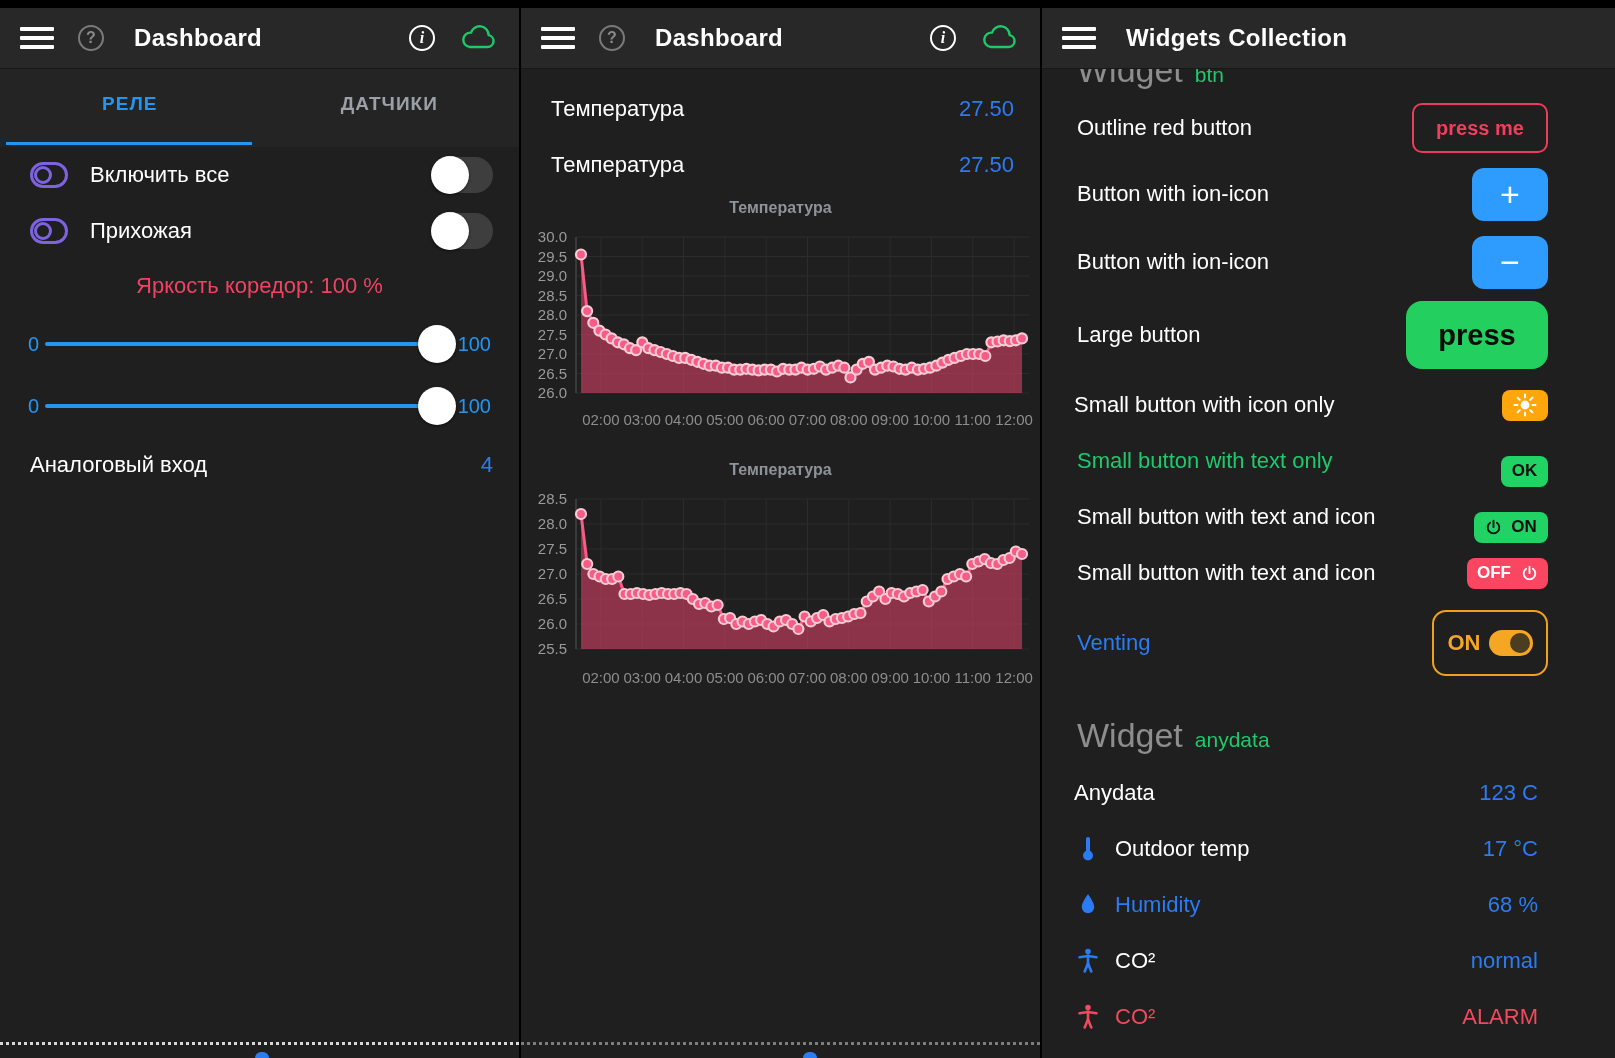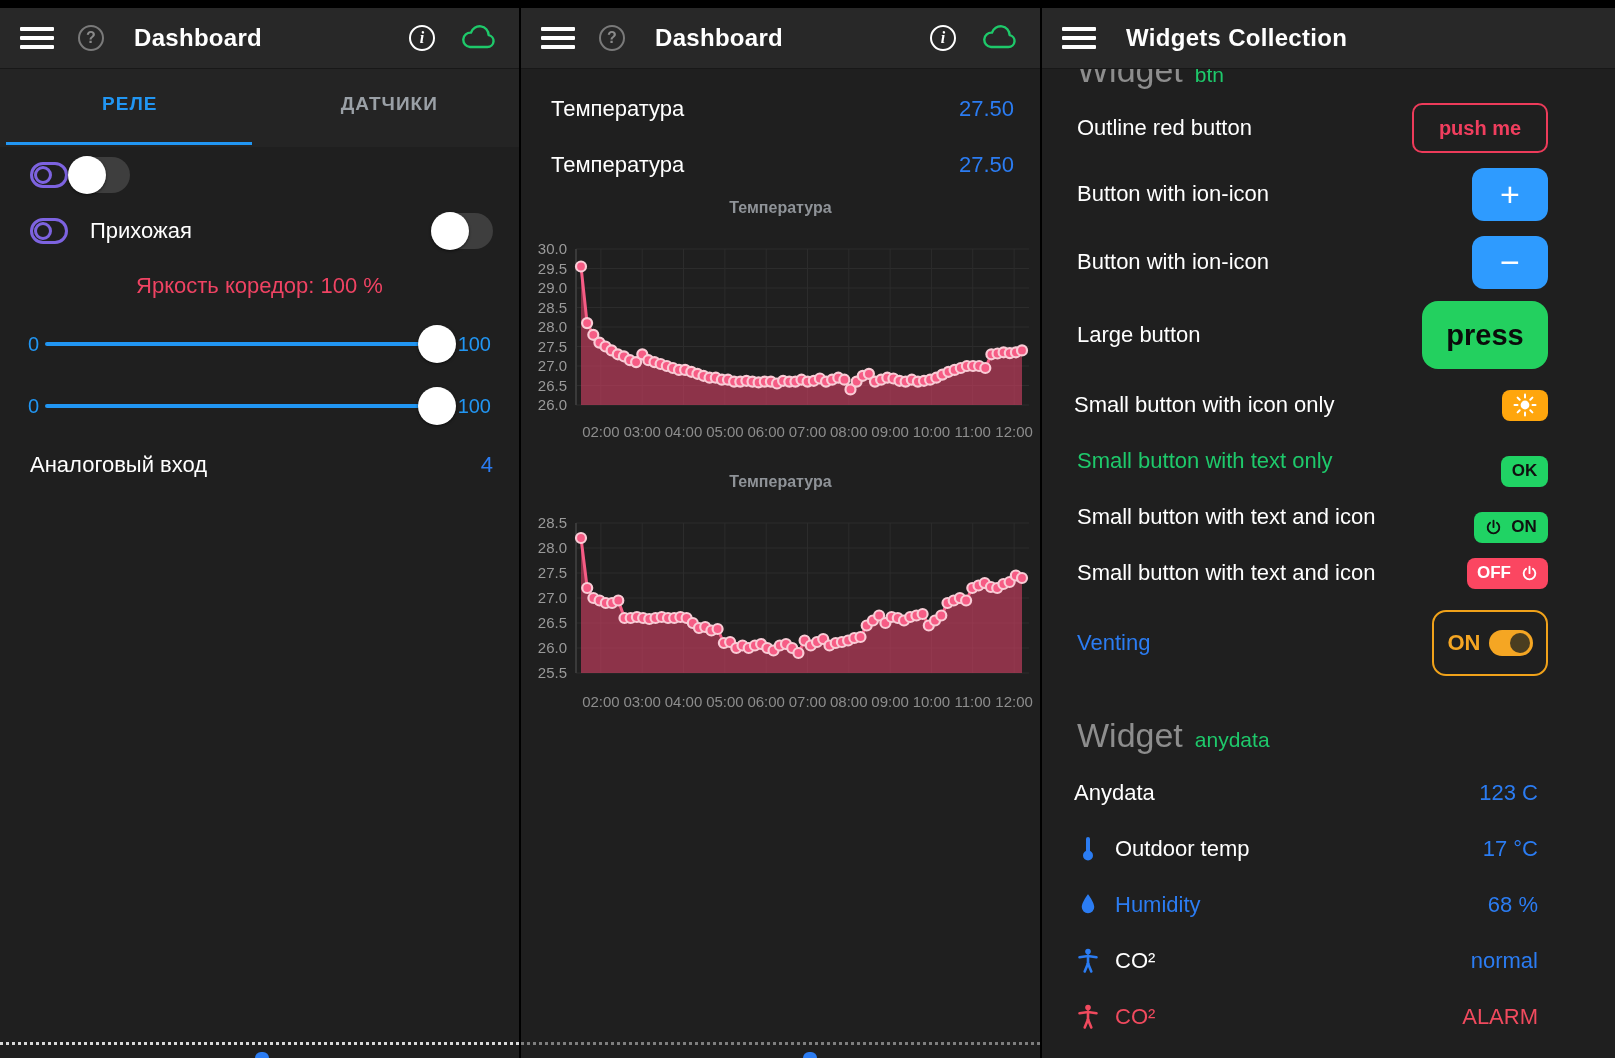--- a/index.html
+++ b/index.html
@@ -39,34 +39,34 @@
   .slider-knob{position:absolute;right:-4px;top:1px;width:38px;height:38px;background:#fff;border-radius:50%;box-shadow:0 1px 3px rgba(0,0,0,.6);}
   .kv-row{height:56px;display:flex;align-items:center;padding:0 26px 0 30px;}
   .kv-row .lbl{color:#fff;font-size:22px;flex:1;}
   .kv-row .val{color:#2b7cf2;font-size:22px;}
   .dotted{position:absolute;left:0;right:0;bottom:13px;border-bottom:3px dotted #d8d8d8;}
   .dotted.dim{border-bottom-color:#7e7e7e;}
   .frag{position:absolute;bottom:0;width:14px;height:6px;background:#2b7cf2;border-radius:7px 7px 0 0;}
   
   .mid-pad{padding-top:12px;}
   .chart-title{margin-top:6px;height:22px;text-align:center;color:#8f9398;font-size:16px;font-weight:bold;}
-  .chart-box{margin:16px 0 0 2px;}
+  .chart-box{margin:4px 0 0 2px;}
   
   .clip-head{height:26px;overflow:hidden;padding-left:35px;}
   .clip-head .inner{margin-top:-18px;white-space:nowrap;}
   .big-head-txt{color:#8d8d8d;font-size:34px;}
   .big-head-sub{color:#1ec96b;font-size:21px;margin-left:12px;}
   .wrow{display:flex;align-items:center;padding:0 67px 0 35px;}
   .wrow .lbl{color:#fff;font-size:22px;flex:1;}
   .wrow .lbl.green{color:#1ec96b;}
   .wrow .lbl.blue{color:#2b7cf2;}
   .btn{display:inline-flex;align-items:center;justify-content:center;box-sizing:border-box;cursor:pointer;flex:none;}
   .btn-outline-red{width:136px;height:50px;border:2px solid #ed3b5a;border-radius:10px;color:#f03e5e;font-size:20px;font-weight:bold;background:transparent;}
   .btn-blue{width:76px;height:53px;border-radius:12px;background:#2e9bff;color:#fff;font-size:34px;font-weight:300;}
-  .btn-green-lg{width:126px;height:68px;border-radius:16px;background:#23d05f;color:#0b0b0b;font-size:29px;font-weight:bold;}
+  .btn-green-lg{width:142px;height:68px;border-radius:16px;background:#23d05f;color:#0b0b0b;font-size:29px;font-weight:bold;}
   .btn-sm{height:31px;border-radius:8px;font-size:17px;font-weight:bold;}
   .btn-orange{width:46px;background:#ffa60d;}
   .btn-green-sm{background:#20d364;color:#101010;margin-top:20px;}
   .btn-ok{width:47px;}
   .btn-on{width:74px;gap:9px;}
   .btn-red-sm{width:81px;background:#fb4661;color:#fff;gap:10px;}
   .venting-box{width:112px;height:62px;border:2px solid #f0a21a;border-radius:14px;display:flex;align-items:center;justify-content:center;gap:8px;cursor:pointer;flex:none;}
   .venting-on{color:#f5a623;font-size:22px;font-weight:bold;}
   .mini-toggle{position:relative;width:44px;height:26px;background:#f5a623;border-radius:13px;flex:none;}
   .mini-toggle .knob{position:absolute;right:3px;top:3px;width:20px;height:20px;border-radius:50%;background:#4a3d20;}
@@ -101,20 +101,21 @@
           </svg>
       </span>
     </div>
     <div class="tabs">
       <div class="tab active">РЕЛЕ</div>
       <div class="tab">ДАТЧИКИ</div>
       <div class="tab-underline"></div>
     </div>
     <div class="srow">
       <span class="toggle-glyph"></span>
+      <span class="lbl">Включить все</span>
       <span class="a-switch">
           <span class="track"></span>
           <span class="knob"></span>
         </span>
     </div>
     <div class="srow">
       <span class="toggle-glyph"></span>
       <span class="lbl">Прихожая</span>
       <span class="a-switch">
           <span class="track"></span>
@@ -419,21 +420,21 @@
     </div>
 
     <div class="clip-head">
       <div class="inner">
         <span class="big-head-txt">Widget</span><span class="big-head-sub">btn</span>
       </div>
     </div>
 
     <div class="wrow" style="height:66px;">
       <span class="lbl">Outline red button</span>
-      <span class="btn btn-outline-red">push me</span>
+      <span class="btn btn-outline-red">press me</span>
     </div>
     <div class="wrow" style="height:66px;">
       <span class="lbl">Button with ion-icon</span>
       <span class="btn btn-blue">+</span>
     </div>
     <div class="wrow" style="height:70px;">
       <span class="lbl">Button with ion-icon</span>
       <span class="btn btn-blue">−</span>
     </div>
     <div class="wrow" style="height:76px;">

